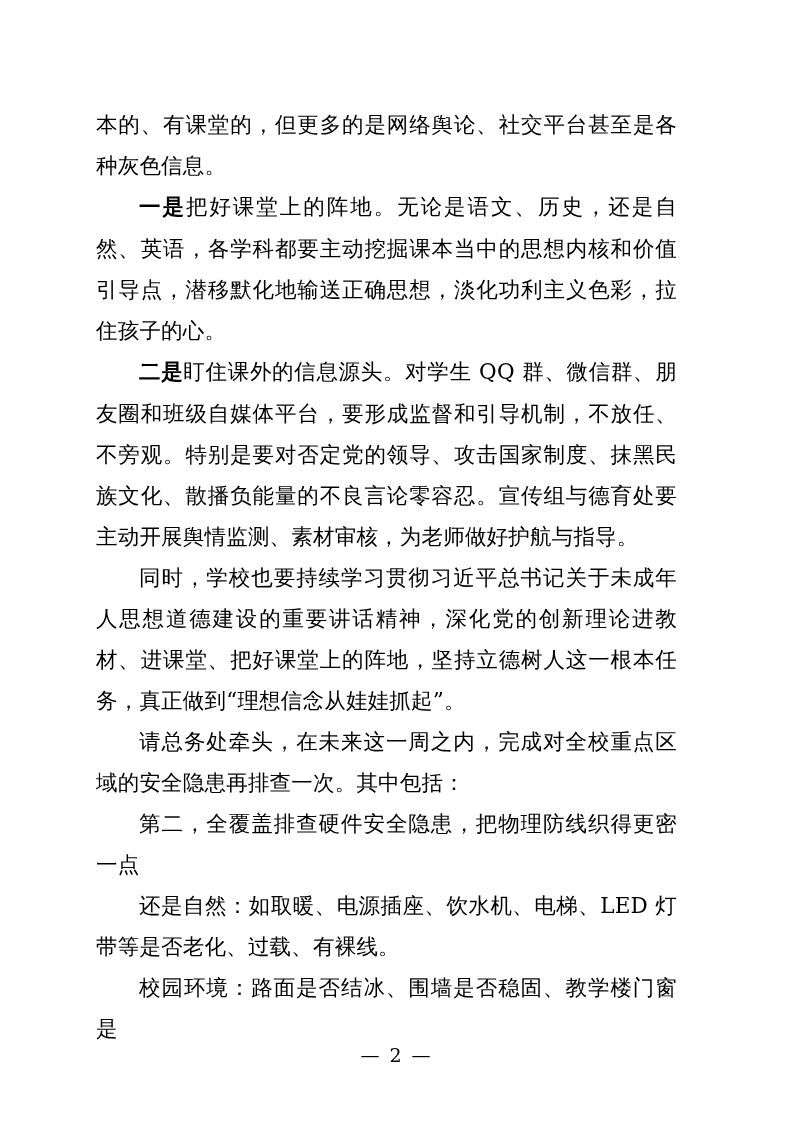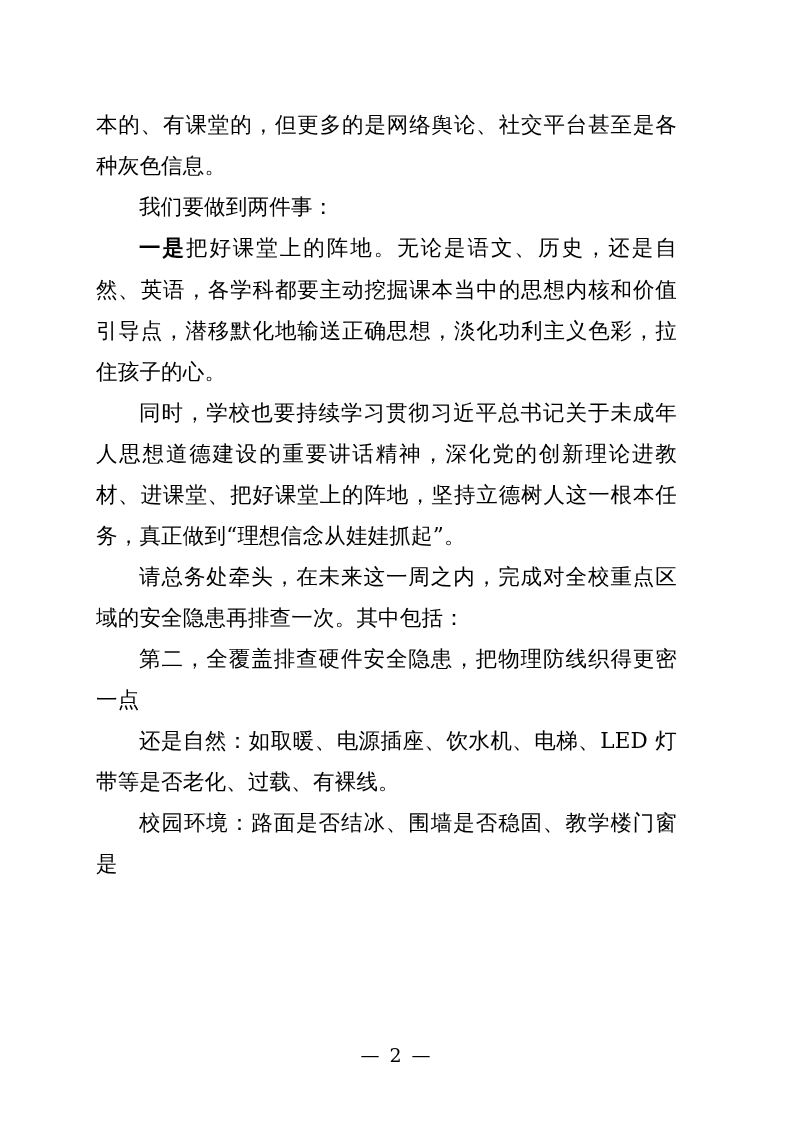--- a/index.html
+++ b/index.html
@@ -55,24 +55,24 @@
   }
 </style>
 </head>
 <body>
 
 <div class="page">
   <div class="body-text">
 
     <p class="para noindent">本的、有课堂的，但更多的是网络舆论、社交平台甚至是各种灰色信息。</p>
 
-    <p class="para">我们要做到两件事：</p>
 
     <p class="para"><span class="bold">一是</span><span>把好课堂上的阵地。无论是语文、历史，还是自然、英语，各学科都要主动挖掘课本当中的思想内核和价值引导点，潜移默化地输送正确思想，淡化功利主义色彩，拉住孩子的心。</span></p>
 
+    <p class="para"><span class="bold">二是</span><span>盯住课外的信息源头。对学生 QQ 群、微信群、朋友圈和班级自媒体平台，要形成监督和引导机制，不放任、不旁观。特别是要对否定党的领导、攻击国家制度、抹黑民族文化、散播负能量的不良言论零容忍。宣传组与德育处要主动开展舆情监测、素材审核，为老师做好护航与指导。</span></p>
 
     <p class="para">同时，学校也要持续学习贯彻习近平总书记关于未成年人思想道德建设的重要讲话精神，深化党的创新理论进教材、进课堂、把好课堂上的阵地，坚持立德树人这一根本任务，真正做到“理想信念从娃娃抓起”。</p>
 
     <p class="para">请总务处牵头，在未来这一周之内，完成对全校重点区域的安全隐患再排查一次。其中包括：</p>
 
     <p class="para">第二，全覆盖排查硬件安全隐患，把物理防线织得更密一点</p>
 
     <p class="para">还是自然：如取暖、电源插座、饮水机、电梯、LED 灯带等是否老化、过载、有裸线。</p>
 
 

